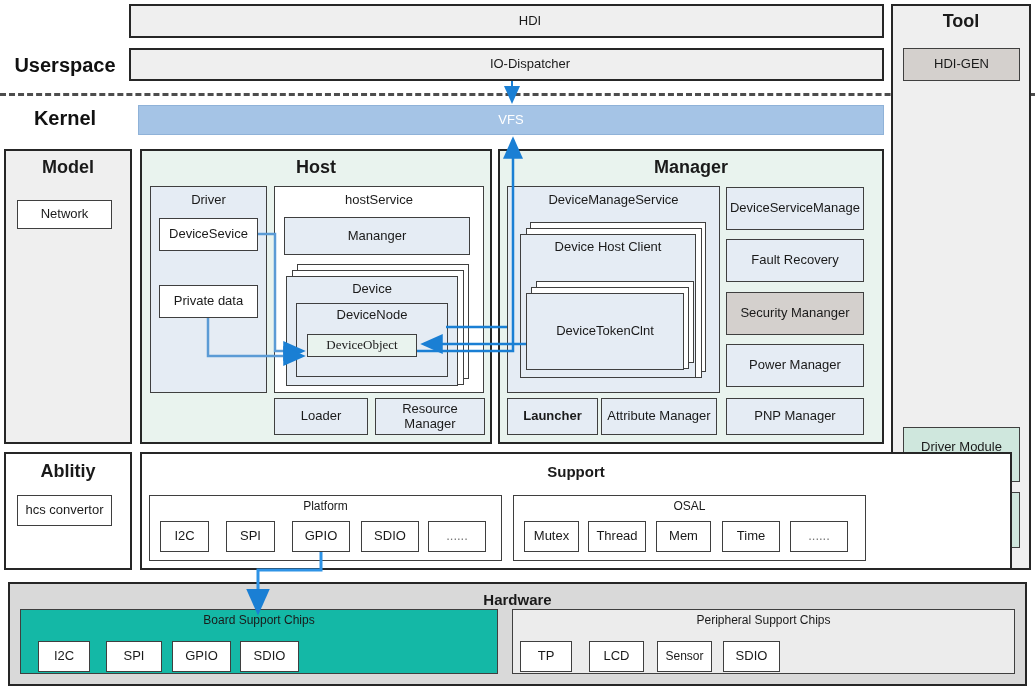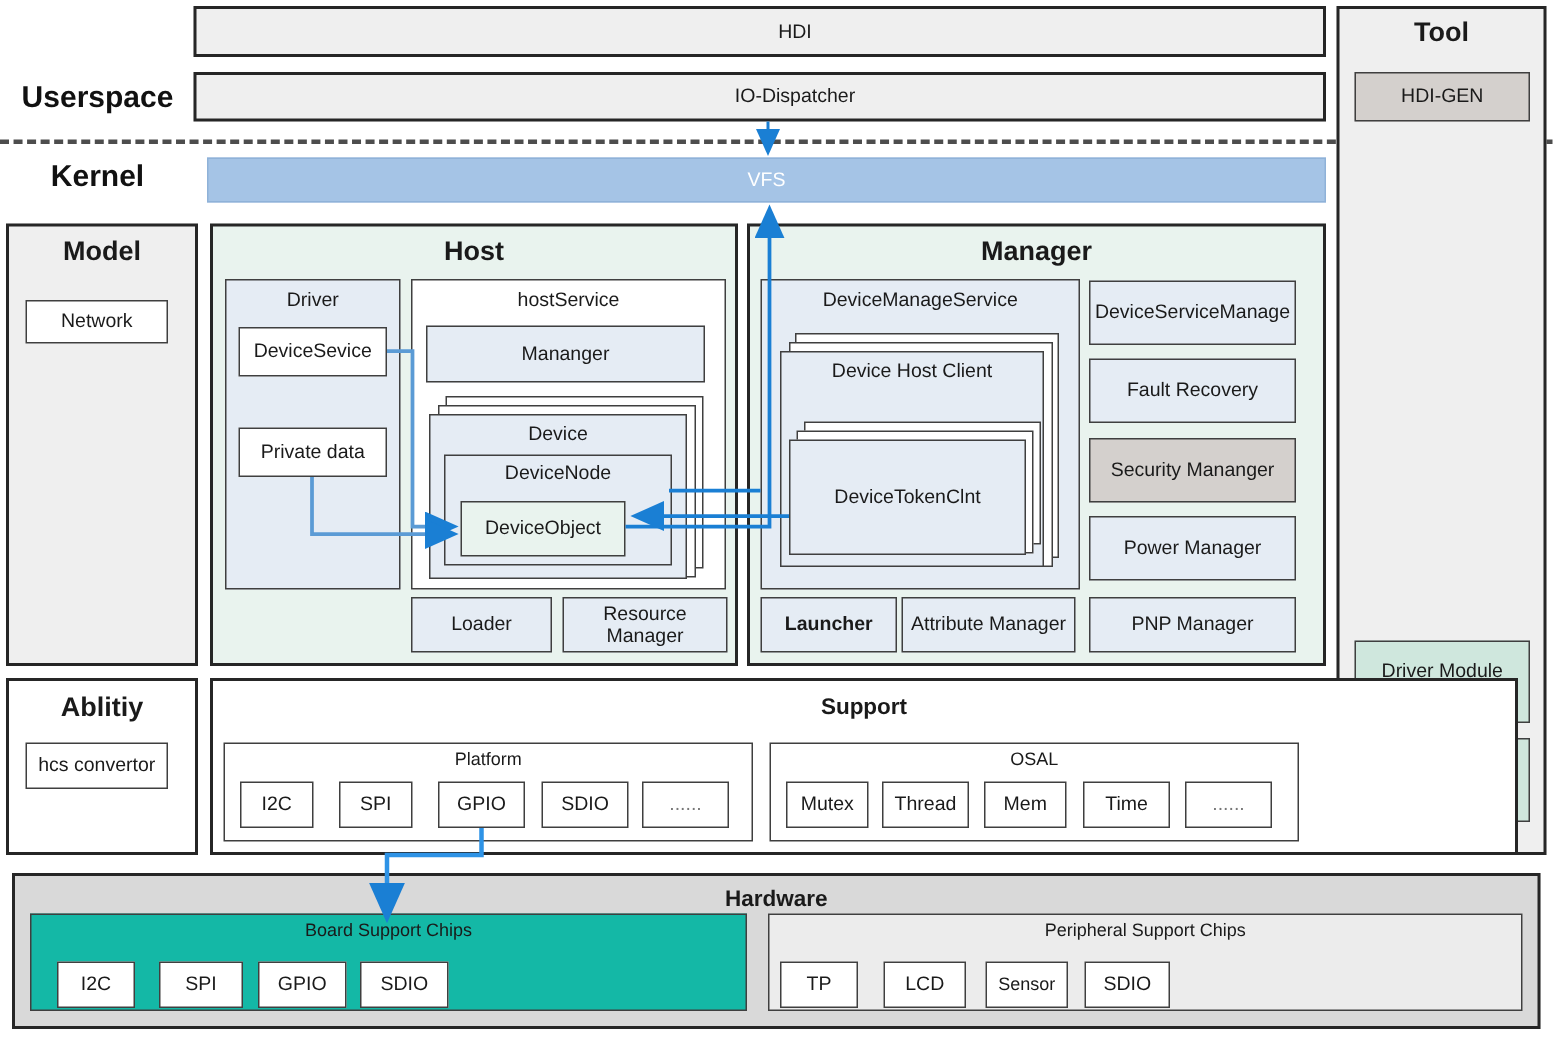--- a/index.html
+++ b/index.html
@@ -92,21 +92,21 @@
   <div class="stackcard" style="left:292px;top:270px;width:172px;height:115px;"></div>
 
   <div class="bx bluelight" style="left:286px;top:276px;width:172px;height:110px;display:block;">
     <div style="position:absolute;left:0;top:5px;width:100%;text-align:center;" class="t13">Device</div>
   </div>
 
   <div class="bx bluelight" style="left:296px;top:303px;width:152px;height:74px;display:block;">
     <div style="position:absolute;left:0;top:4px;width:100%;text-align:center;" class="t13">DeviceNode</div>
   </div>
 
-  <div class="bx mint t13" style="left:307px;top:334px;width:110px;height:37px;">DeviceObject</div>
+  <div class="bx mint t13" style="left:307px;top:334px;width:110px;height:23px;font-family:Liberation Serif, serif;">DeviceObject</div>
 
   <div class="bx bluelight t13" style="left:274px;top:398px;width:94px;height:37px;">Loader</div>
   <div class="bx bluelight t13 two-line" style="left:375px;top:398px;width:110px;height:37px;padding:0 6px;">Resource Manager</div>
 
   <div class="bx thick mint" style="left:498px;top:149px;width:386px;height:295px;display:block;">
     <div style="position:absolute;left:0;top:6px;width:100%;text-align:center;" class="title-bold">Manager</div>
   </div>
 
   <div class="bx bluelight" style="left:507px;top:186px;width:213px;height:207px;display:block;">
     <div style="position:absolute;left:0;top:6px;width:100%;text-align:center;" class="t13">DeviceManageService</div>

